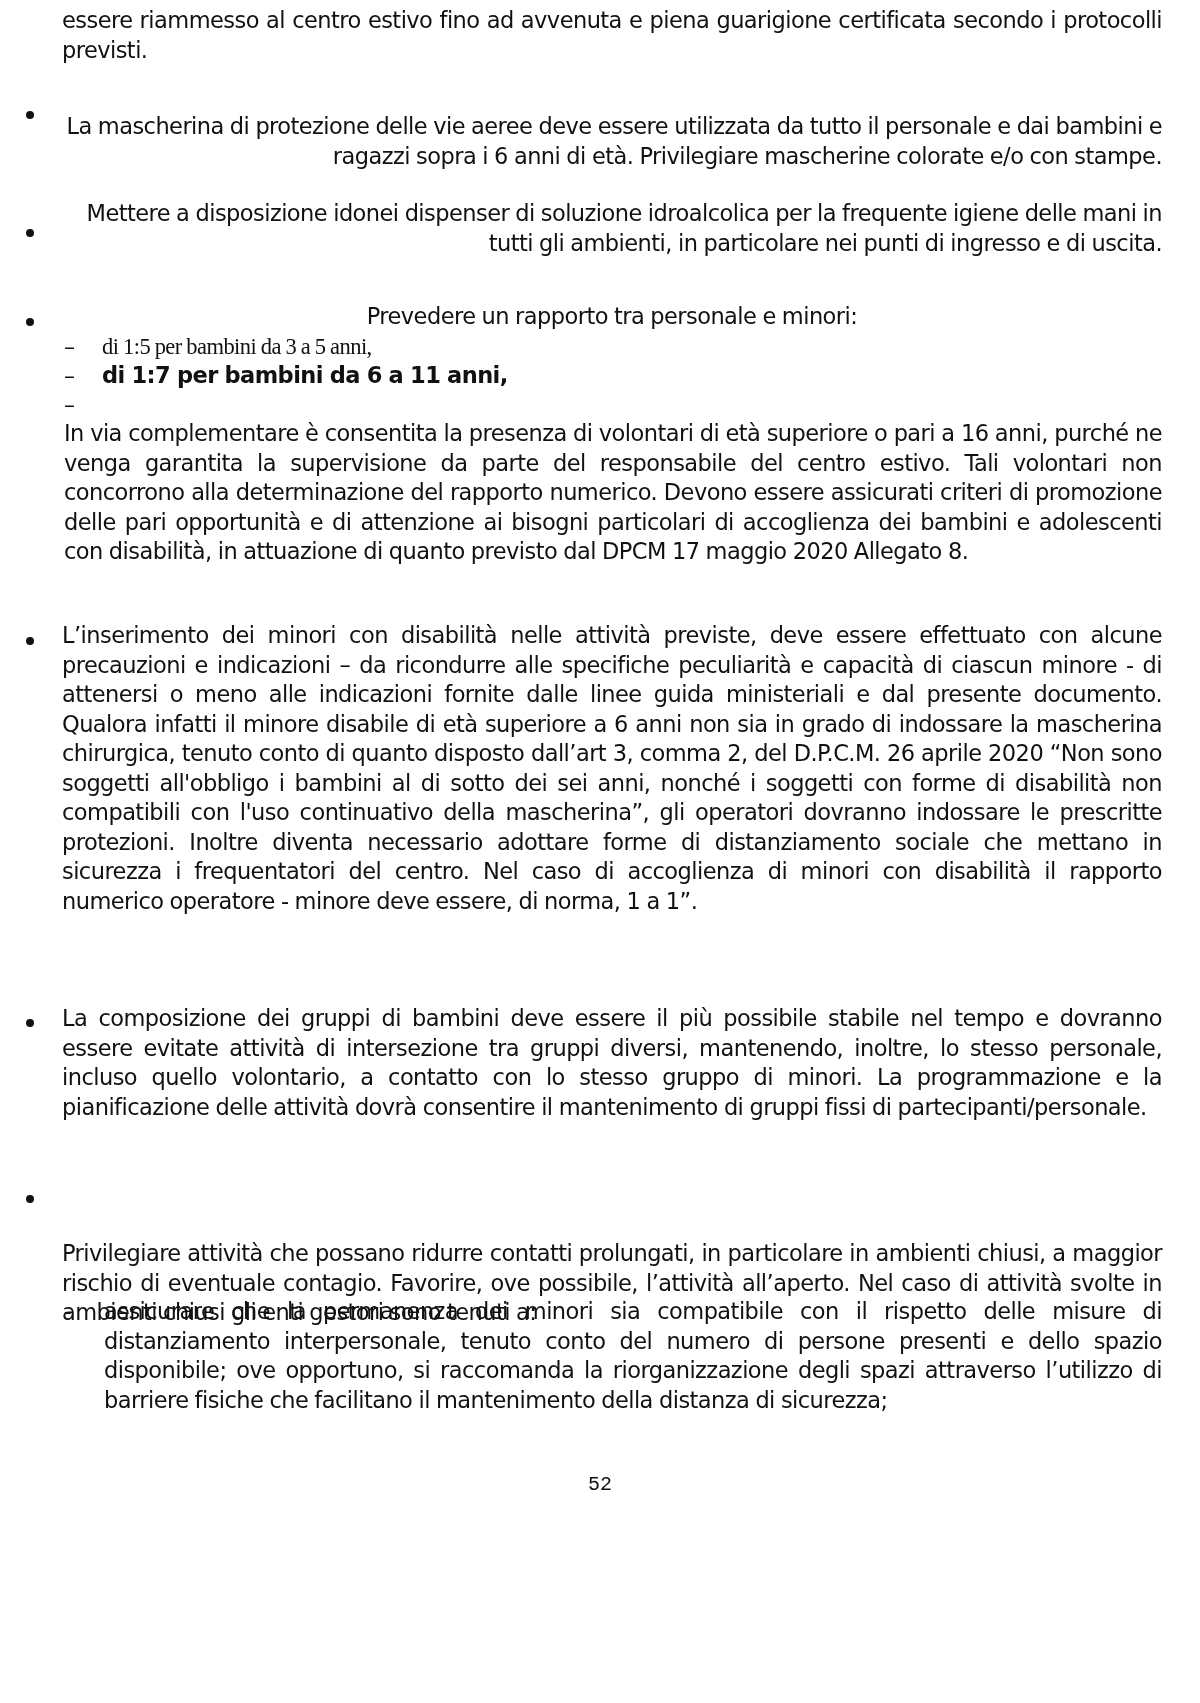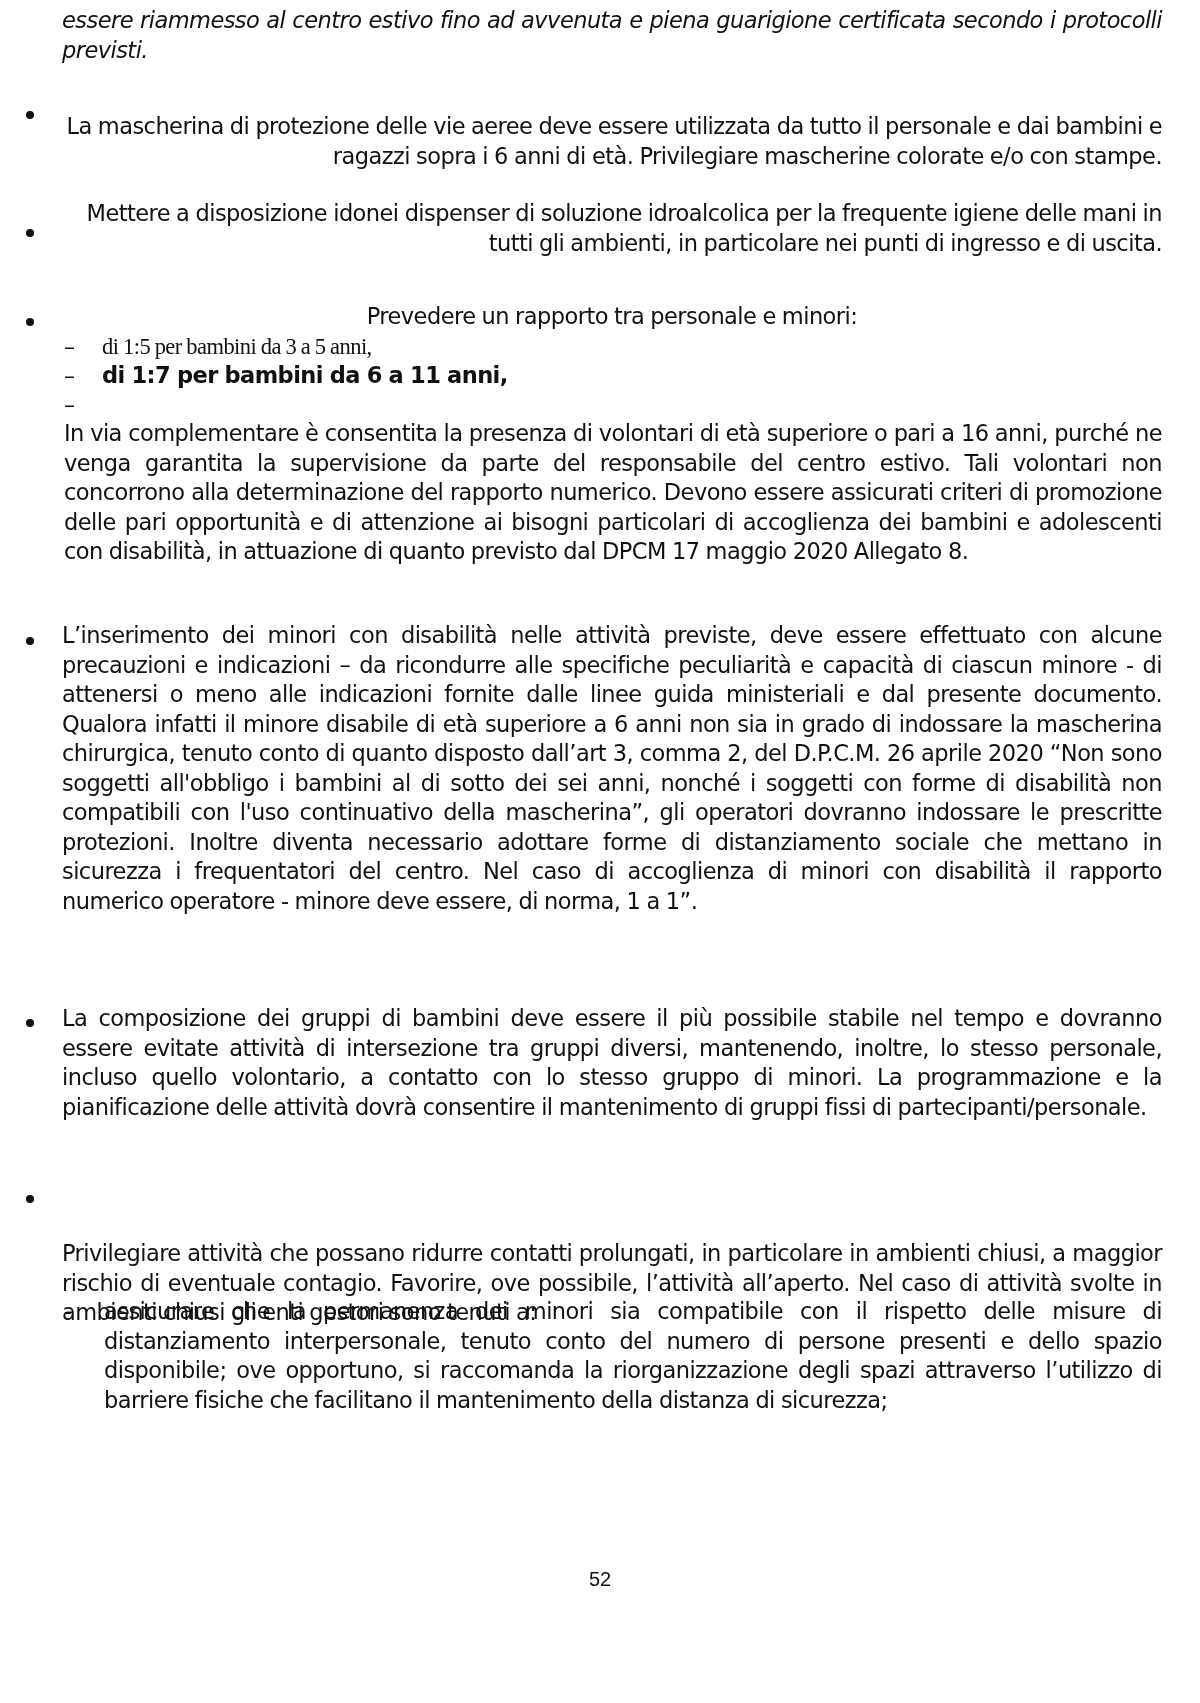--- a/index.html
+++ b/index.html
@@ -47,35 +47,35 @@
     }
     .sub {
       position: absolute;
       font-size: 22.5px;
       line-height: 29.5px;
       letter-spacing: -0.55px;
       word-spacing: -0.5px;
     }
     .page-number {
       position: absolute;
-      top: 1568px;
+      top: 1473px;
       left: 0;
       width: 1200px;
       text-align: center;
-      font-family: Liberation Sans, sans-serif;
+      font-family: Liberation Mono, monospace;
       font-size: 20px;
       color: #111;
     }
   </style>
 </head>
 <body>
 
 <div class="page">
 
-  <div class="block" style="top:6px;font-style:italic;">essere riammesso al centro estivo fino ad avvenuta e piena guarigione certificata secondo i protocolli previsti.</div>
+  <div class="block" style="top:6px;">essere riammesso al centro estivo fino ad avvenuta e piena guarigione certificata secondo i protocolli previsti.</div>
 
   <span class="bullet-dot" style="top:111px;"></span>
   <div class="block" style="top:112px; text-align:right;">La mascherina di protezione delle vie aeree deve essere utilizzata da tutto il personale e dai bambini e ragazzi sopra i 6 anni di età. Privilegiare mascherine colorate e/o con stampe.</div>
 
   <span class="bullet-dot" style="top:229px;"></span>
   <div class="block" style="top:199px; text-align:right;">Mettere a disposizione idonei dispenser di soluzione idroalcolica per la frequente igiene delle mani in tutti gli ambienti, in particolare nei punti di ingresso e di uscita.</div>
 
   <span class="bullet-dot" style="top:318px;"></span>
   <div class="block" style="top:302px; text-align:center;">Prevedere un rapporto tra personale e minori:</div>
 

